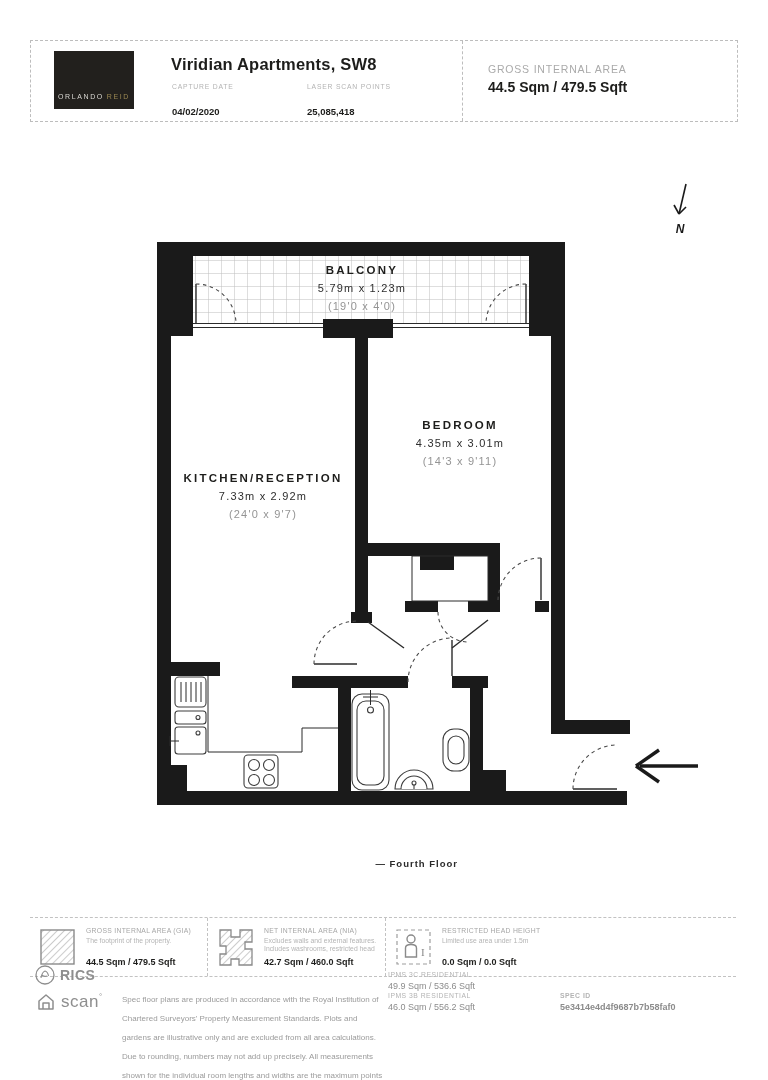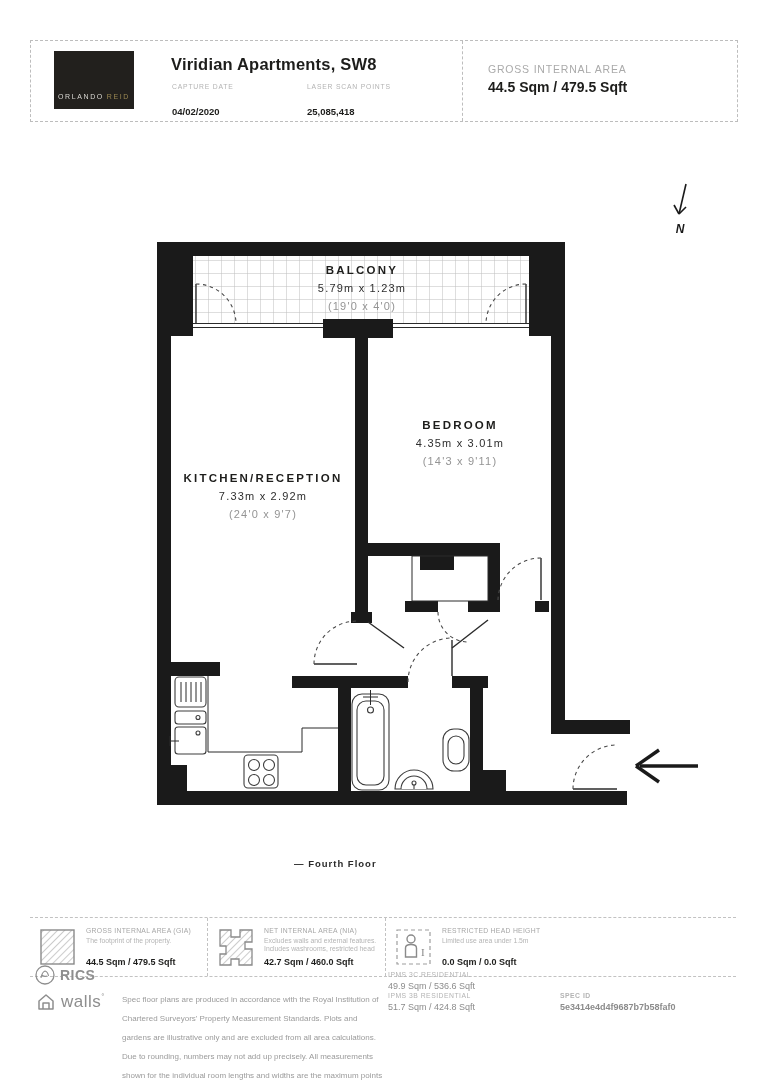--- a/index.html
+++ b/index.html
@@ -24,21 +24,21 @@
   
   #plan-svg{position:absolute;left:0;top:130px;}
   .wall{fill:#1a1a1a;}
   .thin{stroke:#2b2b2b;stroke-width:1;fill:none;}
   .fix{stroke:#3d3d3d;stroke-width:1.1;fill:#fff;}
   .arc{stroke:#4a4a4a;stroke-width:1.1;fill:none;stroke-dasharray:3.5 3.5;}
   .leaf{stroke:#2b2b2b;stroke-width:1.4;fill:none;}
   .room-name{font-family:"Liberation Sans",sans-serif;font-size:11.5px;font-weight:bold;letter-spacing:2.2px;fill:#1d1d1b;text-anchor:middle;}
   .dim-m{font-family:"Liberation Sans",sans-serif;font-size:11px;letter-spacing:1.2px;fill:#2e2e2e;text-anchor:middle;}
   .dim-i{font-family:"Liberation Sans",sans-serif;font-size:11px;letter-spacing:1.2px;fill:#949494;text-anchor:middle;}
-  #floor-label{position:absolute;left:294px;top:858px;width:170px;text-align:left;font-size:9.5px;font-weight:bold;letter-spacing:1px;color:#2b2b2b;}
+  #floor-label{position:absolute;left:288px;top:858px;width:170px;text-align:right;font-size:9.5px;font-weight:bold;letter-spacing:1px;color:#2b2b2b;}
 
   
   #legend{position:absolute;left:30px;top:917px;width:706px;height:60px;border-top:1px dashed #c2c2c2;border-bottom:1px dashed #c2c2c2;display:flex;box-sizing:border-box;}
   .leg-col{position:relative;display:flex;padding:9px 6px 9px 9px;box-sizing:border-box;}
   .leg-col + .leg-col{border-left:1px dashed #c2c2c2;}
   .leg-icon{width:38px;height:40px;flex:none;}
   .leg-text{position:relative;flex:1;padding-left:9px;}
   .leg-label{font-size:6.8px;color:#a6a6a6;letter-spacing:.3px;line-height:8.5px;}
   .leg-desc{font-size:6.8px;color:#b5b5b5;line-height:8.5px;margin-top:1px;}
   .leg-value{position:absolute;left:9px;bottom:0;font-size:9px;font-weight:bold;color:#1d1d1b;white-space:nowrap;}
@@ -268,37 +268,37 @@
         <div class="leg-desc">Limited use area under 1.5m</div>
         <div class="leg-value">0.0 Sqm / 0.0 Sqft</div>
       </div>
     </div>
   </div>
 
   <div id="spec-logo">
     <svg width="20" height="20" viewBox="0 0 20 20">
       <path d="M3 17 V9 L10 3 L17 9 V17 Z M7 17 V11 h6 v6" fill="none" stroke="#8e8e8e" stroke-width="1.5" stroke-linejoin="round"></path>
     </svg>
-    <span class="word">walls</span>
+    <span class="word">scan</span>
       <span class="deg">°</span>
   </div>
 
   <div id="rics-logo">
     <svg width="22" height="22" viewBox="0 0 22 22">
       <circle cx="11" cy="11" r="9" fill="none" stroke="#8e8e8e" stroke-width="1.3"></circle>
       <path d="M7 14 q1,-6 4,-7 q3,1 3.5,5 M8 11 q2,2 5,1" fill="none" stroke="#8e8e8e" stroke-width="1.1"></path>
     </svg>
     <span class="word">RICS</span>
   </div>
 
   <div id="disclaimer">Spec floor plans are produced in accordance with the Royal Institution of Chartered Surveyors' Property Measurement Standards. Plots and gardens are illustrative only and are excluded from all area calculations. Due to rounding, numbers may not add up precisely. All measurements shown for the individual room lengths and widths are the maximum points of measurements captured in the scan.</div>
 
   <div id="ipms3b">
     <div class="foot-label">IPMS 3B RESIDENTIAL</div>
-    <div class="foot-value">51.7 Sqm / 424.8 Sqft</div>
+    <div class="foot-value">46.0 Sqm / 556.2 Sqft</div>
   </div>
   <div id="ipms3c">
     <div class="foot-label">IPMS 3C RESIDENTIAL</div>
     <div class="foot-value">49.9 Sqm / 536.6 Sqft</div>
   </div>
   <div id="specid">
     <div class="foot-label">SPEC ID</div>
     <div class="foot-value">5e3414e4d4f9687b7b58faf0</div>
   </div>
 

